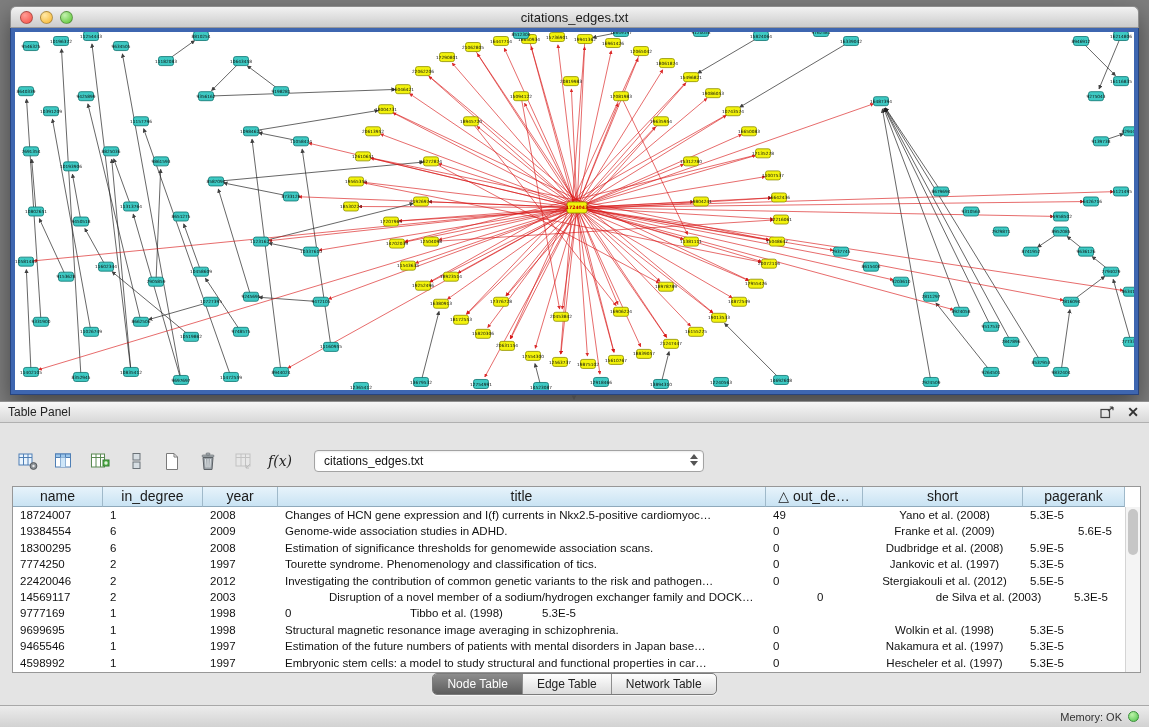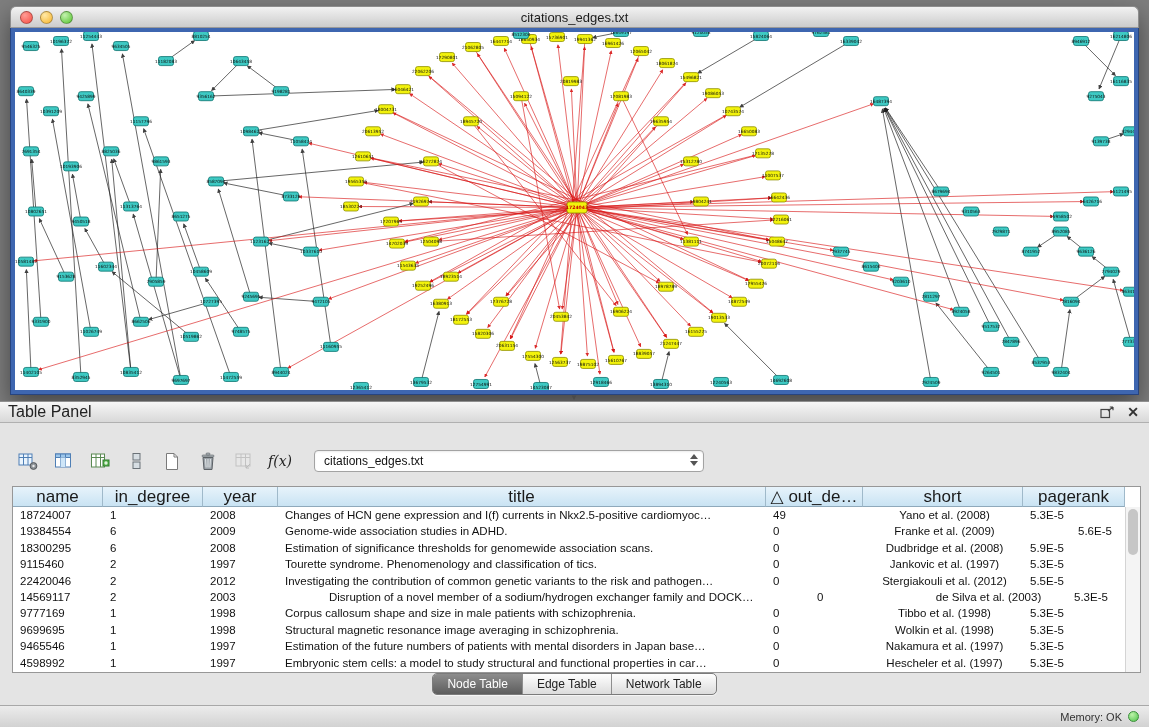--- a/index.html
+++ b/index.html
@@ -35,21 +35,21 @@
 
   
   #panel-grip { position:absolute; left:567px; top:394px; width:14px; height:7px;
     color:#4a4a4a; font-size:8px; line-height:7px; text-align:center; cursor:row-resize; }
 
   
   #table-panel { position:absolute; left:0; top:401px; width:1149px; height:326px;
     background:#e4e4e4; border-top:1px solid #8f8f8f; }
   .panel-header { height:21px; background:linear-gradient(#f7f7f7,#d8d8d8);
     border-bottom:1px solid #b0b0b0; display:flex; align-items:center; padding:0 10px 0 8px; }
-  .panel-title { font-size:16px; color:#222; }
+  .panel-title { font-size:12px; color:#222; }
   .panel-header-icons { margin-left:auto; display:flex; gap:12px; align-items:center; }
   .ph-icon { background:none; border:none; cursor:pointer; display:flex; align-items:center; }
   .close-glyph { font-size:14px; font-weight:bold; color:#333; line-height:14px; }
 
   .toolbar { position:absolute; top:44px; left:14px; height:30px; display:flex; align-items:center; gap:8px; }
   .tool-btn { width:28px; height:26px; background:none; border:none; display:flex;
     align-items:center; justify-content:center; cursor:pointer; }
   .tool-btn.disabled { opacity:.45; }
   .fx-label { font-family:"DejaVu Serif", serif; font-style:italic; font-size:14px; color:#222; }
 
@@ -57,21 +57,21 @@
     border:1px solid #a3a3a3; border-radius:4px; position:relative; display:flex;
     align-items:center; font-size:12px; color:#111; padding:0 22px 0 9px;
     box-shadow:inset 0 1px 2px rgba(0,0,0,.08); cursor:pointer; }
   .combo-arrows { position:absolute; right:5px; top:3px; display:flex; flex-direction:column; gap:2px; }
   .arr-up   { width:0; height:0; border-left:4px solid transparent; border-right:4px solid transparent; border-bottom:5px solid #555; }
   .arr-down { width:0; height:0; border-left:4px solid transparent; border-right:4px solid transparent; border-top:5px solid #555; }
 
   .table-wrap { position:absolute; left:12px; top:84px; width:1129px; height:187px;
     background:#ffffff; border:1px solid #979797; overflow:hidden; }
   .thead { display:flex; }
-  .th { height:20px; line-height:19px; text-align:center; font-size:17px; color:#1a1a1a;
+  .th { height:20px; line-height:19px; text-align:center; font-size:14px; color:#1a1a1a;
     background:linear-gradient(#e7f3fb,#c9e3f3); border-right:1px solid #9fb9ca;
     border-bottom:1px solid #8fa9bb; white-space:nowrap; overflow:hidden; flex:none; cursor:pointer; }
   .tbody { position:relative; }
   .tr { display:flex; height:16.4px; line-height:16.4px; cursor:default; }
   .td { font-size:11.5px; color:#111; padding:0 4px 0 7px; white-space:nowrap;
     overflow:hidden; text-overflow:ellipsis; flex:none; }
   .td.center { text-align:center; }
   .vscroll { position:absolute; top:20px; right:0; bottom:0; width:15px;
     background:#f4f4f4; border-left:1px solid #d4d4d4; cursor:pointer; }
   .vthumb { position:absolute; top:2px; left:2px; width:10px; height:46px;
@@ -1001,21 +1001,21 @@
         <div class="tr">
           <div class="td" style="width: 90px;">18300295</div>
           <div class="td" style="width: 100px;">6</div>
           <div class="td" style="width: 75px;">2008</div>
           <div class="td" style="width: 488px;">Estimation of significance thresholds for genomewide association scans.</div>
           <div class="td" style="width: 97px;">0</div>
           <div class="td center" style="width: 160px;">Dudbridge et al. (2008)</div>
           <div class="td" style="width: 102px;">5.9E-5</div>
         </div>
         <div class="tr">
-          <div class="td" style="width: 90px;">9115460</div>
+          <div class="td" style="width: 90px;">7774250</div>
           <div class="td" style="width: 100px;">2</div>
           <div class="td" style="width: 75px;">1997</div>
           <div class="td" style="width: 488px;">Tourette syndrome. Phenomenology and classification of tics.</div>
           <div class="td" style="width: 97px;">0</div>
           <div class="td center" style="width: 160px;">Jankovic et al. (1997)</div>
           <div class="td" style="width: 102px;">5.3E-5</div>
         </div>
         <div class="tr">
           <div class="td" style="width: 90px;">22420046</div>
           <div class="td" style="width: 100px;">2</div>
@@ -1031,21 +1031,20 @@
           <div class="td" style="width: 75px;">2003</div>
           <div class="td" style="width: 488px; margin-left: 44px;">Disruption of a novel member of a sodium/hydrogen exchanger family and DOCK…</div>
           <div class="td" style="width: 97px;">0</div>
           <div class="td center" style="width: 160px;">de Silva et al. (2003)</div>
           <div class="td" style="width: 102px;">5.3E-5</div>
         </div>
         <div class="tr">
           <div class="td" style="width: 90px;">9777169</div>
           <div class="td" style="width: 100px;">1</div>
           <div class="td" style="width: 75px;">1998</div>
-          <div class="td" style="width: 488px;">Corpus callosum shape and size in male patients with schizophrenia.</div>
           <div class="td" style="width: 97px;">0</div>
           <div class="td center" style="width: 160px;">Tibbo et al. (1998)</div>
           <div class="td" style="width: 102px;">5.3E-5</div>
         </div>
         <div class="tr">
           <div class="td" style="width: 90px;">9699695</div>
           <div class="td" style="width: 100px;">1</div>
           <div class="td" style="width: 75px;">1998</div>
           <div class="td" style="width: 488px;">Structural magnetic resonance image averaging in schizophrenia.</div>
           <div class="td" style="width: 97px;">0</div>

